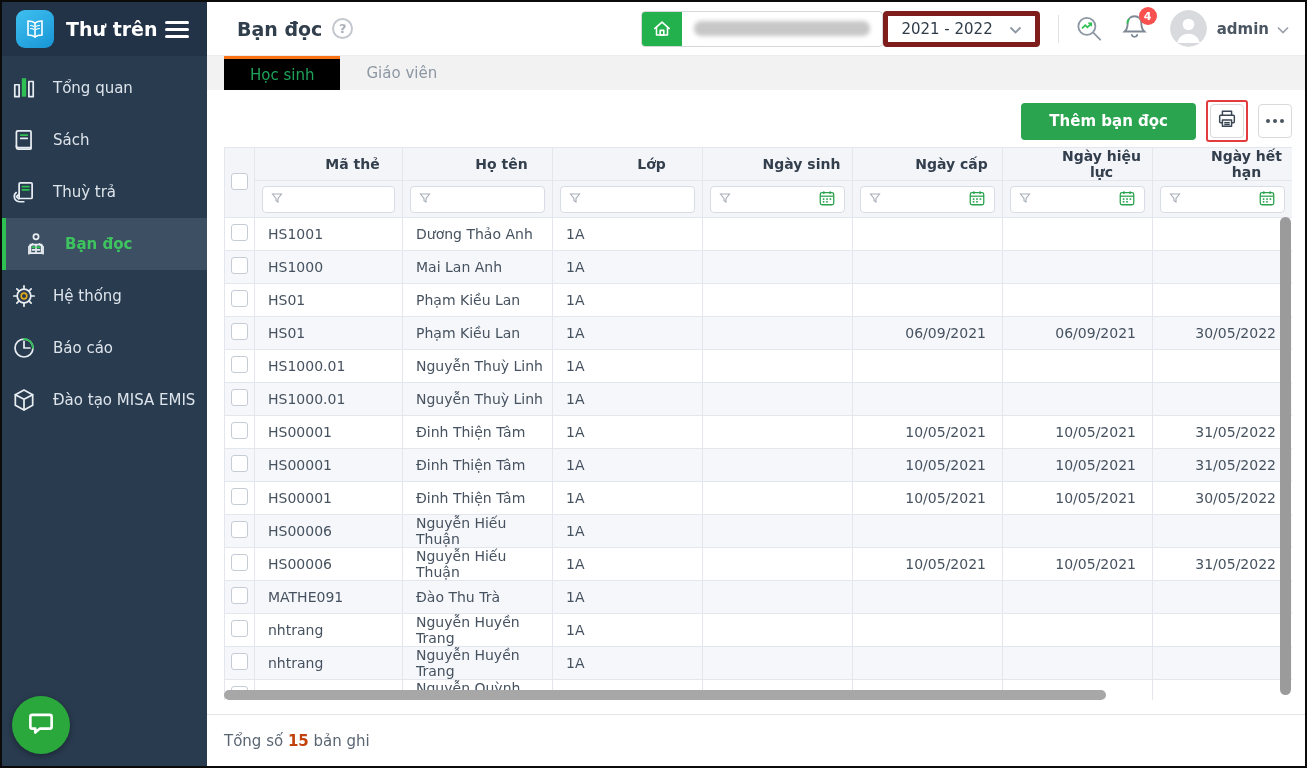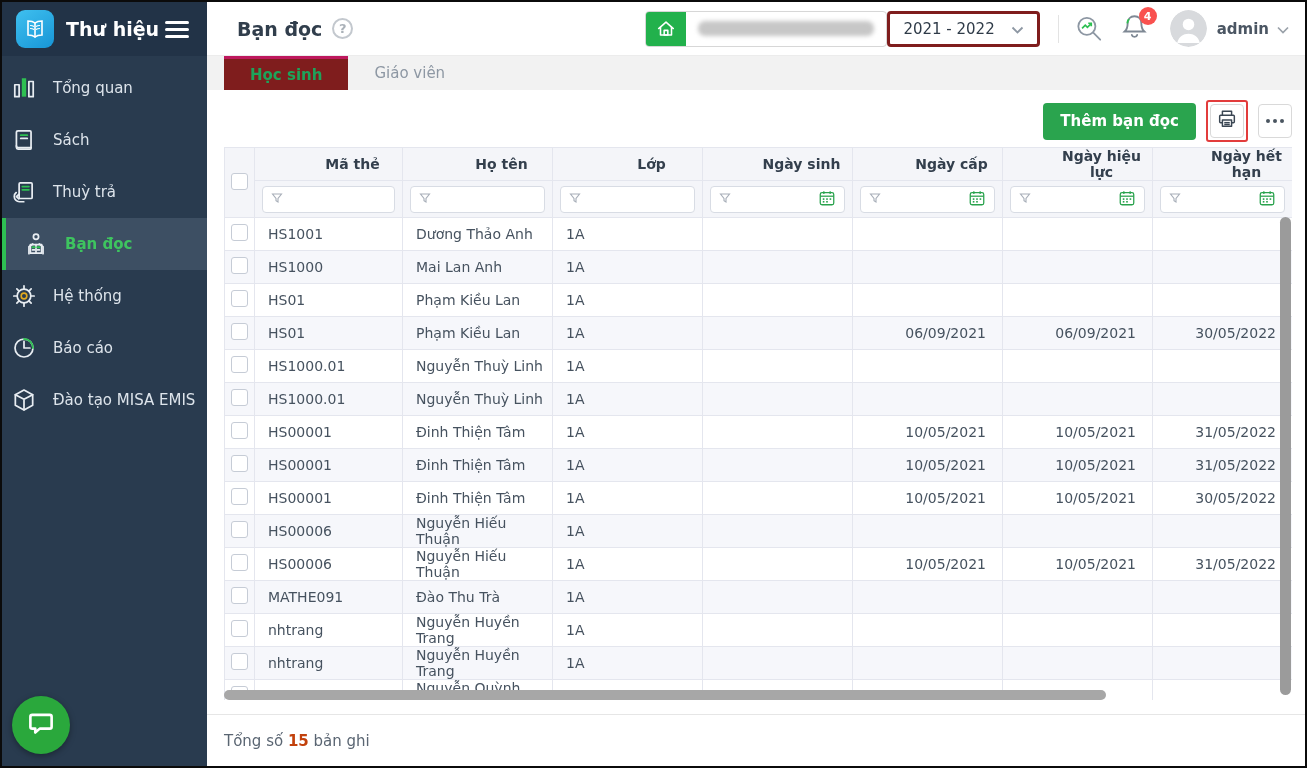--- a/index.html
+++ b/index.html
@@ -31,40 +31,40 @@
             display:flex; align-items:center; padding:0 16px; }
   .page-title { font-size:19px; font-weight:600; color:#313e4c; margin-left:14px; }
   .help-icon { width:21px; height:21px; border:2px solid #c3c8ce; border-radius:50%; margin-left:10px;
                color:#aab1b8; font-size:13px; font-weight:700; display:flex; align-items:center; justify-content:center; cursor:pointer; }
   .help-icon::after { content:"?"; }
   .school-select { margin-left:auto; width:242px; height:36px; border:1px solid #d7d7d7; border-radius:4px;
                    display:flex; overflow:hidden; cursor:pointer; }
   .house-box { width:40px; background:#22b14c; display:flex; align-items:center; justify-content:center; }
   .redacted-wrap { flex:1; display:flex; align-items:center; padding:0 12px; }
   .redacted { height:15px; width:100%; background:#c7c7c7; border-radius:7px; filter:blur(2px); }
-  .year-select { height:36px; border:3px solid #7f1d1d; border-radius:4px; 
+  .year-select { height:36px; border:5px solid #7f1d1d; border-radius:4px; 
                  display:flex; align-items:center; gap:16px; padding:0 13px; font-size:15px; color:#2f3b48; cursor:pointer; }
   .top-divider { width:1px; height:28px; background:#e3e3e3; margin:0 14px 0 18px; }
   .icon-plain { display:flex; align-items:center; justify-content:center; cursor:pointer; }
   .bell-wrap { position:relative; margin-left:14px; cursor:pointer; }
   .badge { position:absolute; top:-4px; right:-7px; min-width:18px; height:18px; border-radius:9px;
            background:#f9514f; color:#fff; font-size:11px; font-weight:700;
            display:flex; align-items:center; justify-content:center; padding:0 4px; }
   .avatar { width:37px; height:37px; border-radius:50%; margin-left:20px; overflow:hidden; cursor:pointer; }
   .user-menu { display:flex; align-items:center; gap:8px; margin-left:10px; font-size:15px; color:#4b5663; cursor:pointer;font-weight:bold; }
 
   .tabstrip { height:34px; background:#f2f2f2; display:flex; padding-left:17px; }
   .tab { height:34px; display:flex; align-items:center; padding:0 26px; font-size:15px;
          color:#8d97a3; cursor:pointer; }
-  .tab.active { background:#7f1d1d; color:#1ea35a; font-weight:700; border-top:3px solid #be185d; }
+  .tab.active { background:#000000; color:#1ea35a; font-weight:400; border-top:3px solid #f97316; }
 
   .content { position:absolute; top:88px; left:0; right:0; bottom:0; background:#fff; }
   .toolbar { position:absolute; top:10px; right:13px; display:flex; align-items:center; gap:10px; }
   .btn-green { height:37px; background:#2aa44e; color:#fff; border:none; border-radius:4px;
-               font-size:15px; font-weight:600; padding:0 17px; cursor:pointer; font-family:inherit; }
+               font-size:15px; font-weight:600; padding:0 28px; cursor:pointer; font-family:inherit; }
   .red-annotation { border:2px solid #e23c3c; border-radius:3px; padding:2px; display:inline-flex; }
   .icon-btn { width:34px; height:34px; background:#fff; border:1px solid #d9d9d9; border-radius:4px;
               display:flex; align-items:center; justify-content:center; cursor:pointer; }
   .dots { display:flex; gap:3px; }
   .dots i { width:4px; height:4px; border-radius:50%; background:#4a5560; }
 
   
   .table-area { position:absolute; top:57px; left:17px; width:1068px; height:553px; overflow:hidden; }
   table { border-collapse:collapse; table-layout:fixed; width:1068px; }
   th, td { border:1px solid #e4e6ee; font-size:14px; }
@@ -107,21 +107,21 @@
   <aside class="sidebar">
     <div class="logo-row">
       <div class="logo">
         <svg viewBox="0 0 24 24" width="24" height="24" fill="none" stroke="#fff" stroke-width="1.6" stroke-linecap="round">
           <path d="M12 6c-1.8-1.6-4.2-2-7-2v14c2.8 0 5.2.4 7 2 1.8-1.6 4.2-2 7-2V4c-2.8 0-5.2.4-7 2z"></path>
           <path d="M12 6v14"></path>
           <path d="M7.5 8.5c1.4.1 2.4.4 3 .8M7.5 11.5c1.4.1 2.4.4 3 .8" stroke-width="1.2"></path>
           <path d="M16.5 8.5c-1.4.1-2.4.4-3 .8M16.5 11.5c-1.4.1-2.4.4-3 .8" stroke-width="1.2"></path>
         </svg>
       </div>
-      <div class="app-title">Thư hiệu</div>
+      <div class="app-title">Thư trên</div>
       <div class="hamburger">
           <i></i>
           <i></i>
           <i></i>
         </div>
     </div>
     <nav class="side-nav">
         <div class="side-item">
           <span class="side-icon">
             <svg viewBox="0 0 24 24" width="26" height="26" fill="none" stroke-linecap="round" stroke-linejoin="round">

